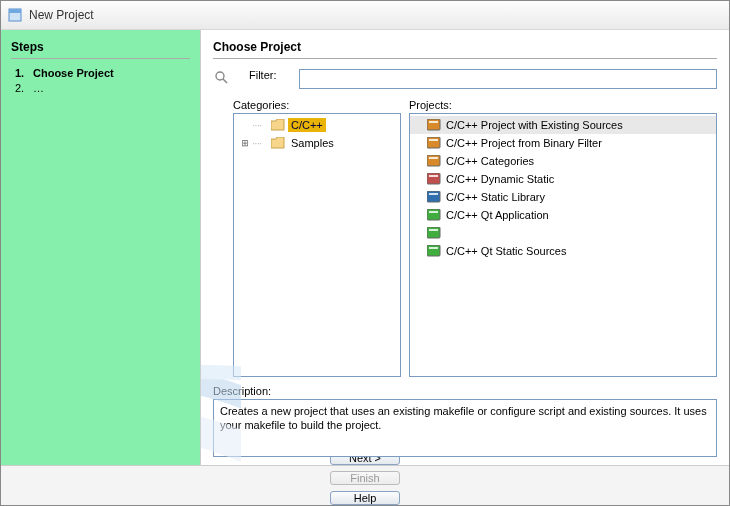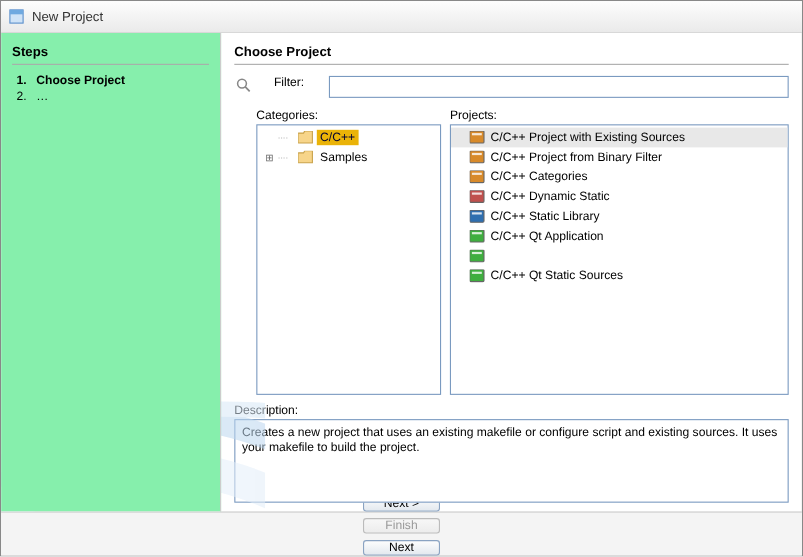--- a/index.html
+++ b/index.html
@@ -31,21 +31,21 @@
 .tree-item .tw { width: 14px; display: flex; align-items: center; justify-content: center; font-size: 9px; color: #666; }
 .tree-item .dots { width: 18px; color: #bbb; font-size: 10px; letter-spacing: -1px; }
 .tree-item .fold { width: 16px; height: 14px; display:flex; align-items:center; justify-content:center; margin-right: 2px;}
 .tree-item .txt { padding: 1px 3px; }
 .tree-item.sel .txt { background: #eab308; color: #003; }
 .proj-item { display: flex; align-items: center; height: 18px; padding-left: 16px; cursor: default; }
 .proj-item .picon { width: 16px; height: 14px; margin-right: 4px; display:flex; align-items:center; justify-content:center;}
 .proj-item.sel { background: #e8e8e8; }
 .desc-block { margin-top: 8px; }
 .desc-block .lbl { font-size: 11px; margin-bottom: 2px; }
-.desc-box { border: 1px solid #7a9ac0; background: #fff; height: 76px; padding: 4px 6px; font-size: 11px; color: #000; line-height: 1.3; overflow: auto; }
+.desc-box { border: 1px solid #7a9ac0; background: #fff; height: 58px; padding: 4px 6px; font-size: 11px; color: #000; line-height: 1.3; overflow: auto; }
 .button-bar { height: 40px; border-top: 1px solid #ccc; display: flex; align-items: center; justify-content: flex-end; padding: 0 0; gap: 6px; background: #f4f4f4; flex-direction: column; }
 .btn { min-width: 70px; height: 22px; font-size: 11px; background: linear-gradient(to bottom, #fdfdfd, #e3e9ef); border: 1px solid #8aa3c2; border-radius: 3px; cursor: pointer; color: #000; }
 .btn:disabled { color: #999; cursor: default; background: linear-gradient(to bottom, #f7f7f7, #ececec); border-color: #bbb;}
 .swoosh { position: absolute; left: -40px; bottom: -40px; width: 280px; height: 220px; pointer-events: none; opacity: 0.55; }
 </style>
 </head>
 <body>
 
 <div class="window">
   <div class="titlebar">
@@ -204,15 +204,15 @@
           <span>Creates a new project that uses an existing makefile or configure script and existing sources. It uses your makefile to build the project.</span>
         </div>
       </div>
     </div>
   </div>
 
   <div class="button-bar">
     <button class="btn" disabled="">&lt; Back</button>
     <button class="btn">Next &gt;</button>
     <button class="btn" disabled="">Finish</button>
-    <button class="btn">Next</button>
+    <button class="btn">Help</button>
   </div>
 </div>
 
 </body></html>

